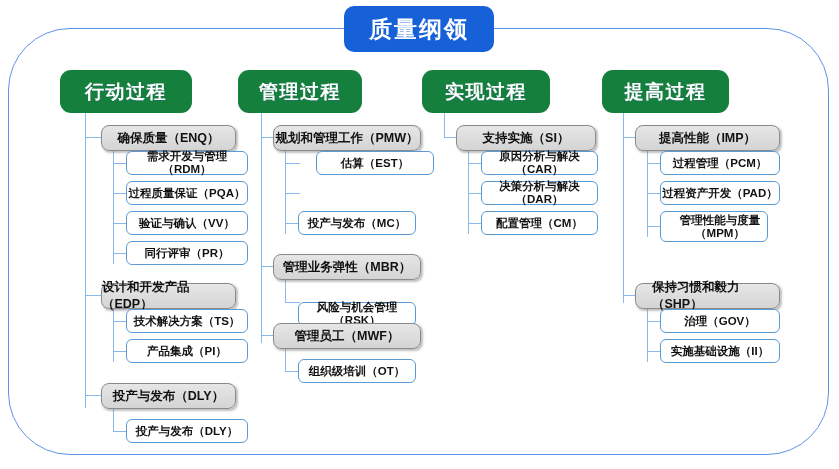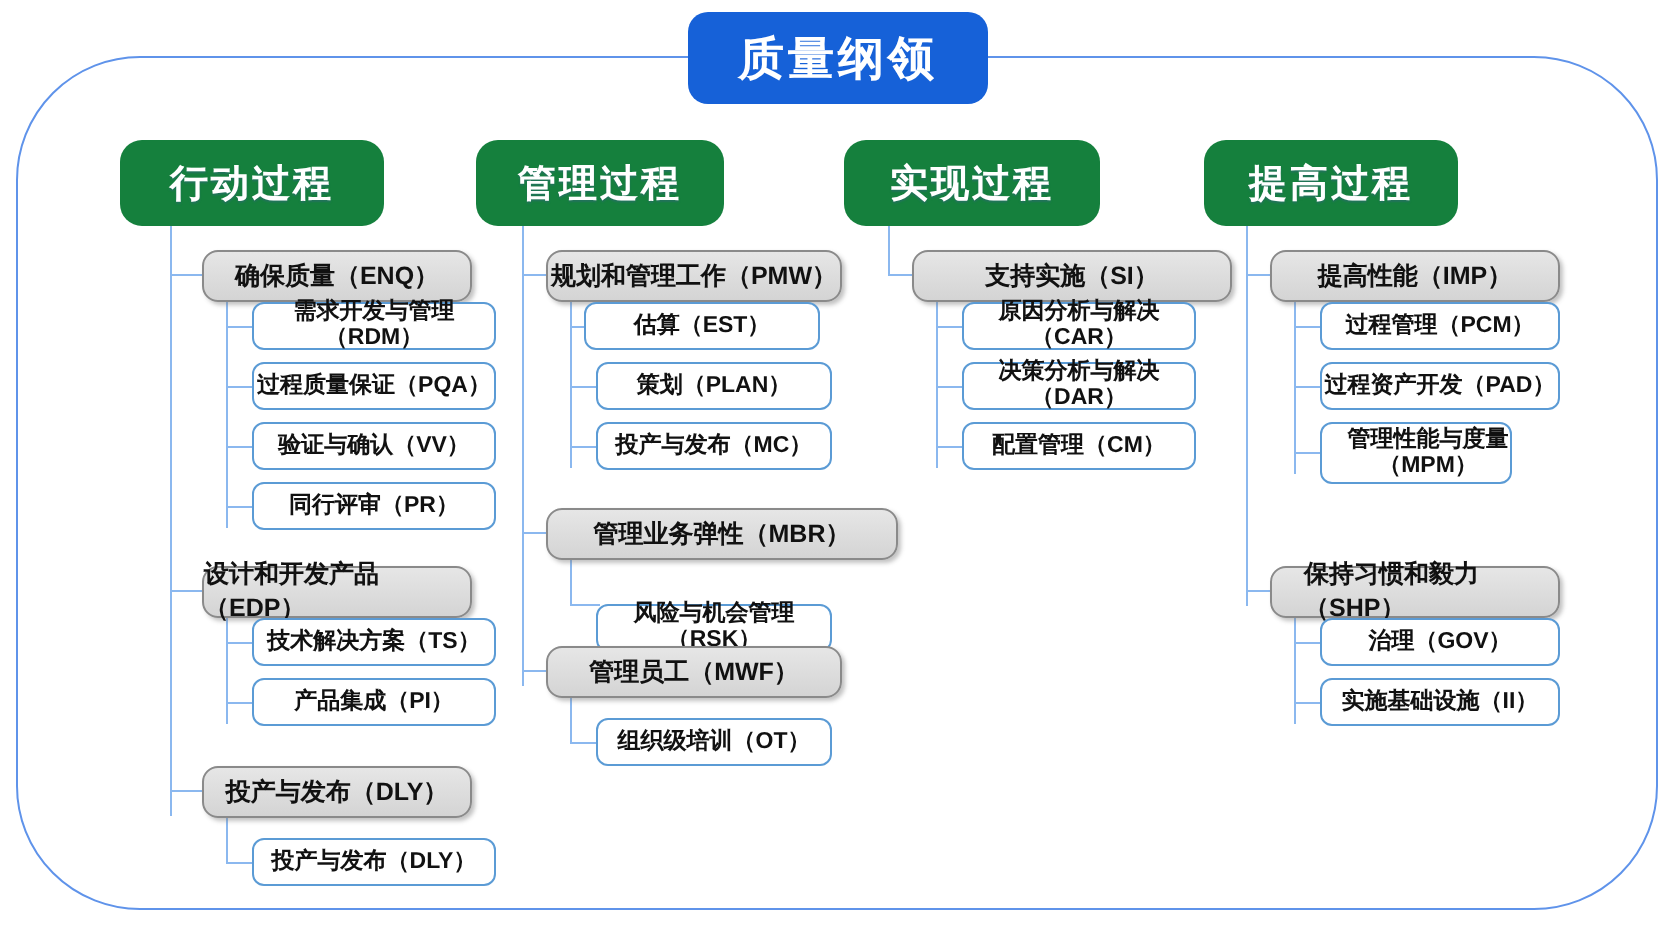--- a/index.html
+++ b/index.html
@@ -93,61 +93,60 @@
   <div class="ln lnv" style="left:113px;top:409px;height:23px;"></div>
   <div class="ln lnh" style="left:113px;top:431px;width:15px;"></div>
   <div class="leaf" style="left:126px;top:419px;width:122px;">投产与发布（DLY）</div>
 
   <div class="colhead" style="left:238px;top:70px;width:124px;">管理过程</div>
   <div class="ln lnv" style="left:261px;top:113px;height:230px;"></div>
   <div class="ln lnh" style="left:261px;top:137px;width:14px;"></div>
   <div class="grp" style="left:273px;top:125px;width:148px;">规划和管理工作（PMW）</div>
   <div class="ln lnv" style="left:285px;top:151px;height:83px;"></div>
   <div class="ln lnh" style="left:285px;top:163px;width:15px;"></div>
-  <div class="leaf" style="left:292px;top:151px;width:118px;">估算（EST）</div>
+  <div class="leaf" style="left:316px;top:151px;width:118px;">估算（EST）</div>
   <div class="ln lnh" style="left:285px;top:193px;width:15px;"></div>
-  <div class="leaf" style="left:298px;top:181px;width:118px;">策划（PLAN）</div>
   <div class="ln lnh" style="left:285px;top:223px;width:15px;"></div>
   <div class="leaf" style="left:298px;top:211px;width:118px;">投产与发布（MC）</div>
 
   <div class="ln lnh" style="left:261px;top:266px;width:14px;"></div>
-  <div class="grp" style="left:273px;top:254px;width:176px;">管理业务弹性（MBR）</div>
+  <div class="grp" style="left:273px;top:254px;width:148px;">管理业务弹性（MBR）</div>
   <div class="ln lnv" style="left:285px;top:280px;height:23px;"></div>
   <div class="ln lnh" style="left:285px;top:302px;width:15px;"></div>
   <div class="leaf" style="left:298px;top:302px;width:118px;">风险与机会管理（RSK）</div>
 
   <div class="ln lnh" style="left:261px;top:335px;width:14px;"></div>
   <div class="grp" style="left:273px;top:323px;width:148px;">管理员工（MWF）</div>
   <div class="ln lnv" style="left:285px;top:349px;height:23px;"></div>
   <div class="ln lnh" style="left:285px;top:371px;width:15px;"></div>
   <div class="leaf" style="left:298px;top:359px;width:118px;">组织级培训（OT）</div>
 
   <div class="colhead" style="left:422px;top:70px;width:128px;">实现过程</div>
   <div class="ln lnv" style="left:444px;top:113px;height:25px;"></div>
   <div class="ln lnh" style="left:444px;top:137px;width:14px;"></div>
-  <div class="grp" style="left:456px;top:125px;width:160px;">支持实施（SI）</div>
+  <div class="grp" style="left:456px;top:125px;width:140px;">支持实施（SI）</div>
   <div class="ln lnv" style="left:468px;top:151px;height:83px;"></div>
   <div class="ln lnh" style="left:468px;top:163px;width:15px;"></div>
   <div class="leaf" style="left:481px;top:151px;width:117px;">原因分析与解决（CAR）</div>
   <div class="ln lnh" style="left:468px;top:193px;width:15px;"></div>
   <div class="leaf" style="left:481px;top:181px;width:117px;">决策分析与解决（DAR）</div>
   <div class="ln lnh" style="left:468px;top:223px;width:15px;"></div>
   <div class="leaf" style="left:481px;top:211px;width:117px;">配置管理（CM）</div>
 
   <div class="colhead" style="left:602px;top:70px;width:127px;">提高过程</div>
   <div class="ln lnv" style="left:623px;top:113px;height:190px;"></div>
   <div class="ln lnh" style="left:623px;top:137px;width:14px;"></div>
   <div class="grp" style="left:635px;top:125px;width:145px;">提高性能（IMP）</div>
   <div class="ln lnv" style="left:647px;top:151px;height:86px;"></div>
   <div class="ln lnh" style="left:647px;top:163px;width:15px;"></div>
   <div class="leaf" style="left:660px;top:151px;width:120px;">过程管理（PCM）</div>
   <div class="ln lnh" style="left:647px;top:193px;width:15px;"></div>
   <div class="leaf" style="left:660px;top:181px;width:120px;">过程资产开发（PAD）</div>
   <div class="ln lnh" style="left:647px;top:226px;width:15px;"></div>
-  <div class="leaf two" style="left:660px;top:211px;width:96px;white-space:pre-line;padding-left:12px;">管理性能与度量
+  <div class="leaf two" style="left:660px;top:211px;width:108px;white-space:pre-line;padding-left:12px;">管理性能与度量
 （MPM）</div>
 
   <div class="ln lnh" style="left:623px;top:295px;width:14px;"></div>
   <div class="grp" style="left:635px;top:283px;width:145px;padding-left:16px;">保持习惯和毅力（SHP）</div>
   <div class="ln lnv" style="left:647px;top:309px;height:53px;"></div>
   <div class="ln lnh" style="left:647px;top:321px;width:15px;"></div>
   <div class="leaf" style="left:660px;top:309px;width:120px;">治理（GOV）</div>
   <div class="ln lnh" style="left:647px;top:351px;width:15px;"></div>
   <div class="leaf" style="left:660px;top:339px;width:120px;">实施基础设施（II）</div>
 

